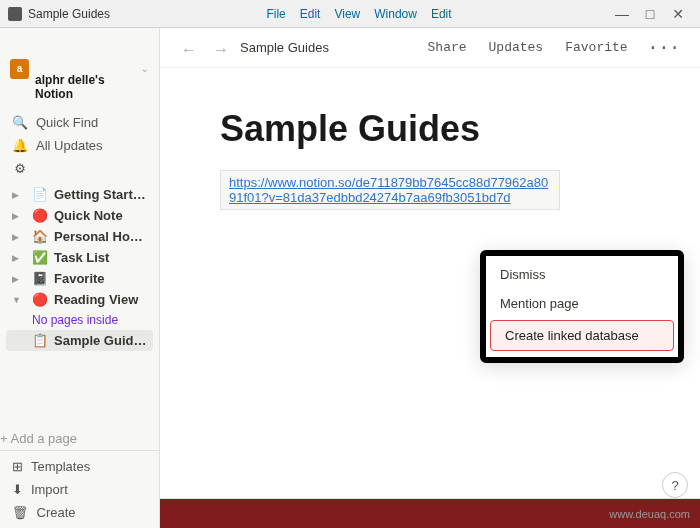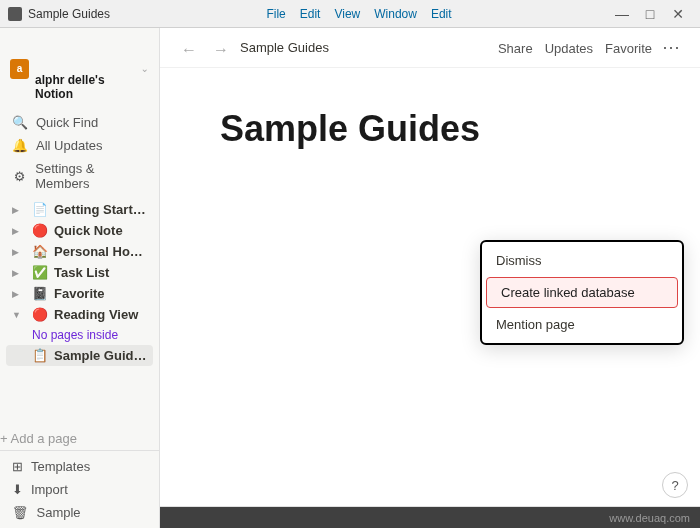--- a/index.html
+++ b/index.html
@@ -41,36 +41,36 @@
     .sidebar-bottom-item { display: flex; align-items: center; gap: 8px; padding: 4px 6px; border-radius: 4px; cursor: pointer; color: #555; font-size: 13px; }
 
     
     .content { flex: 1; display: flex; flex-direction: column; overflow: hidden; position: relative; }
 
     
     .content-header { display: flex; align-items: center; justify-content: space-between; padding: 6px 16px; border-bottom: 1px solid #f0f0f0; height: 40px; }
     .header-nav { display: flex; align-items: center; gap: 6px; }
     .header-nav-btn { width: 26px; height: 26px; display: flex; align-items: center; justify-content: center; border-radius: 4px; cursor: pointer; color: #aaa; font-size: 16px; }
     .header-breadcrumb { font-size: 13px; color: #37352f; font-weight: 500; }
-    .header-actions { display: flex; align-items: flex-end; gap: 0; }
+    .header-actions { display: flex; align-items: center; gap: 10px; font-family: Liberation Mono, monospace; }
     .header-action-btn { font-size: 13px; color: #555; cursor: pointer; padding: 4px 6px; border-radius: 4px; }
     .header-dots { font-size: 18px; color: #555; cursor: pointer; padding: 2px 4px; }
 
     
     .page-content { flex: 1; padding: 40px 60px; overflow-y: auto; position: relative; }
     .page-title { font-size: 36px; font-weight: 700; color: #1a1a1a; margin-bottom: 20px; }
     .page-link { font-size: 13px; color: #2e75cc; text-decoration: underline; word-break: break-all; background: #f7f7f5; padding: 4px 8px; border: 1px solid #e0e0e0; display: inline-block; max-width: 340px; }
 
     
-    .context-menu { position: absolute; top: 172px; left: 320px; background: #fff; border: 2px solid #000000; border-radius: 6px; box-shadow: 0 4px 20px rgba(0,0,0,0.15); width: 204px; z-index: 100; padding: 4px 0; }
+    .context-menu { position: absolute; top: 182px; left: 320px; background: #fff; border: 6px solid #000000; border-radius: 6px; box-shadow: 0 4px 20px rgba(0,0,0,0.15); width: 204px; z-index: 100; padding: 4px 0; }
     .context-menu-item { padding: 7px 14px; font-size: 13px; color: #37352f; cursor: pointer; }
     .context-menu-item.highlighted { background: #fff0f0; border: 1.5px solid #d44; margin: 2px 4px; border-radius: 4px; color: #222; font-weight: 500; }
 
     
-    .status-bar { height: 22px; background: #404040; border-top: 1px solid #e0e0e0; display: flex; align-items: center; justify-content: flex-end; padding: 0 10px; }
+    .status-bar { height: 30px; background: #7f1d1d; border-top: 1px solid #e0e0e0; display: flex; align-items: center; justify-content: flex-end; padding: 0 10px; }
     .status-url { font-size: 11px; color: #999; }
 
     
     .help-btn { position: absolute; bottom: 30px; right: 12px; width: 26px; height: 26px; border-radius: 50%; border: 1px solid #ccc; display: flex; align-items: center; justify-content: center; font-size: 13px; color: #555; cursor: pointer; background: #fff; }
   </style>
 </head>
 <body>
 
 <div class="title-bar">
   <div class="title-bar-left">
@@ -107,21 +107,20 @@
       <div class="sidebar-action">
         <span class="sidebar-action-icon">🔍</span>
         <span>Quick Find</span>
       </div>
       <div class="sidebar-action">
         <span class="sidebar-action-icon">🔔</span>
         <span>All Updates</span>
       </div>
       <div class="sidebar-action">
         <span class="sidebar-action-icon">⚙</span>
-        <span>Settings &amp; Members</span>
       </div>
     </div>
 
     <div class="sidebar-nav">
 
       <div class="nav-item">
         <span class="nav-item-toggle">▶</span>
         <span class="nav-item-icon">📄</span>
         <span class="nav-item-label">Getting Started</span>
       </div>
@@ -173,21 +172,21 @@
       <div class="sidebar-bottom-item">
         <span>⊞</span>
         <span>Templates</span>
       </div>
       <div class="sidebar-bottom-item">
         <span>⬇</span>
         <span>Import</span>
       </div>
       <div class="sidebar-bottom-item">
         <span>🗑</span>
-        <span>Sample</span>
+        <span>Create</span>
       </div>
     </div>
   </div>
 
   <div class="content">
 
     <div class="content-header">
       <div class="header-nav">
         <div class="header-nav-btn">←</div>
         <div class="header-nav-btn">→</div>
@@ -196,26 +195,27 @@
       <div class="header-actions">
         <span class="header-action-btn">Share</span>
         <span class="header-action-btn">Updates</span>
         <span class="header-action-btn">Favorite</span>
         <span class="header-dots">···</span>
       </div>
     </div>
 
     <div class="page-content">
       <div class="page-title">Sample Guides</div>
+      <div class="page-link">https://www.notion.so/de711879bb7645cc88d77962a8091f01?v=81da37edbbd24274b7aa69fb3051bd7d</div>
 
       
       <div class="context-menu">
         <div class="context-menu-item">Dismiss</div>
+        <div class="context-menu-item">Mention page</div>
         <div class="context-menu-item highlighted">Create linked database</div>
-        <div class="context-menu-item">Mention page</div>
       </div>
     </div>
 
     <div class="help-btn">?</div>
 
     <div class="status-bar">
       <span class="status-url">www.deuaq.com</span>
     </div>
   </div>
 </div>

